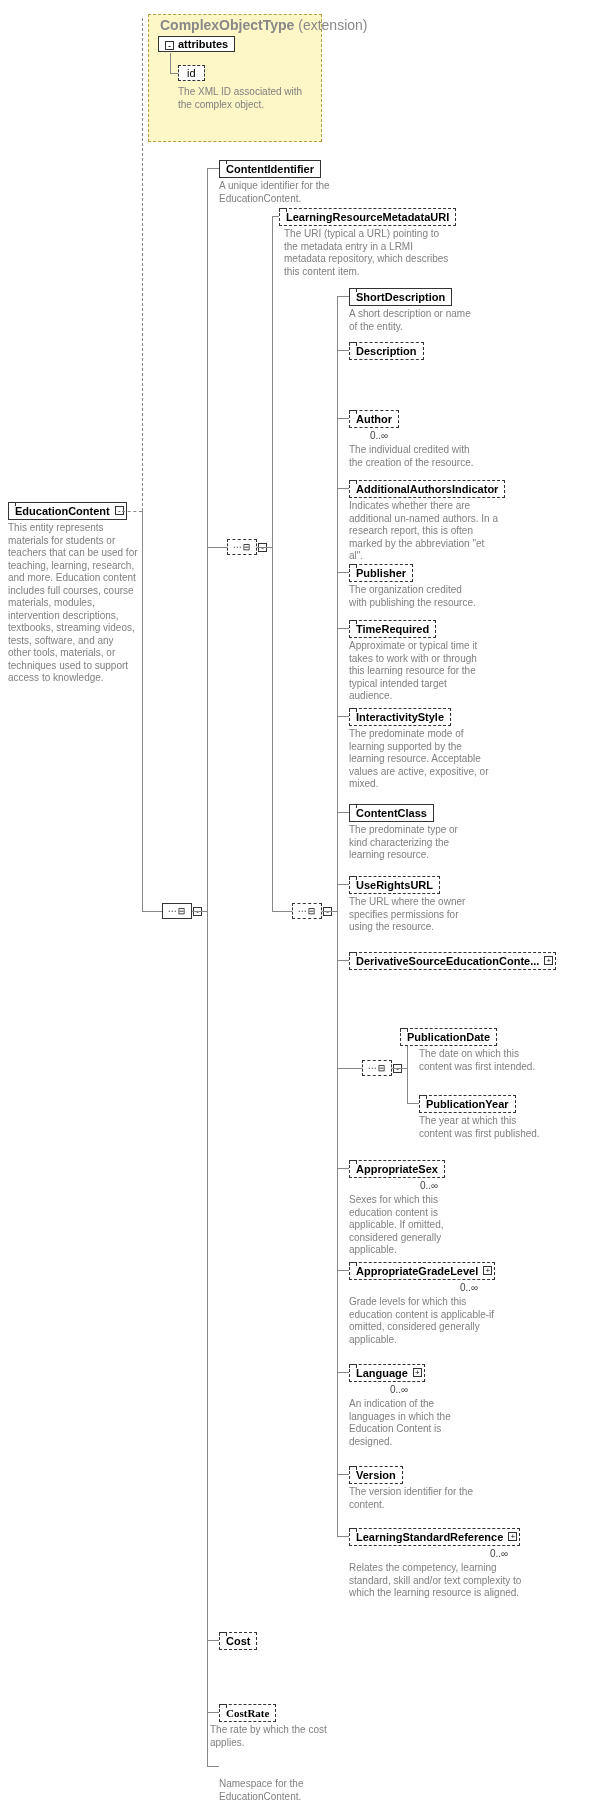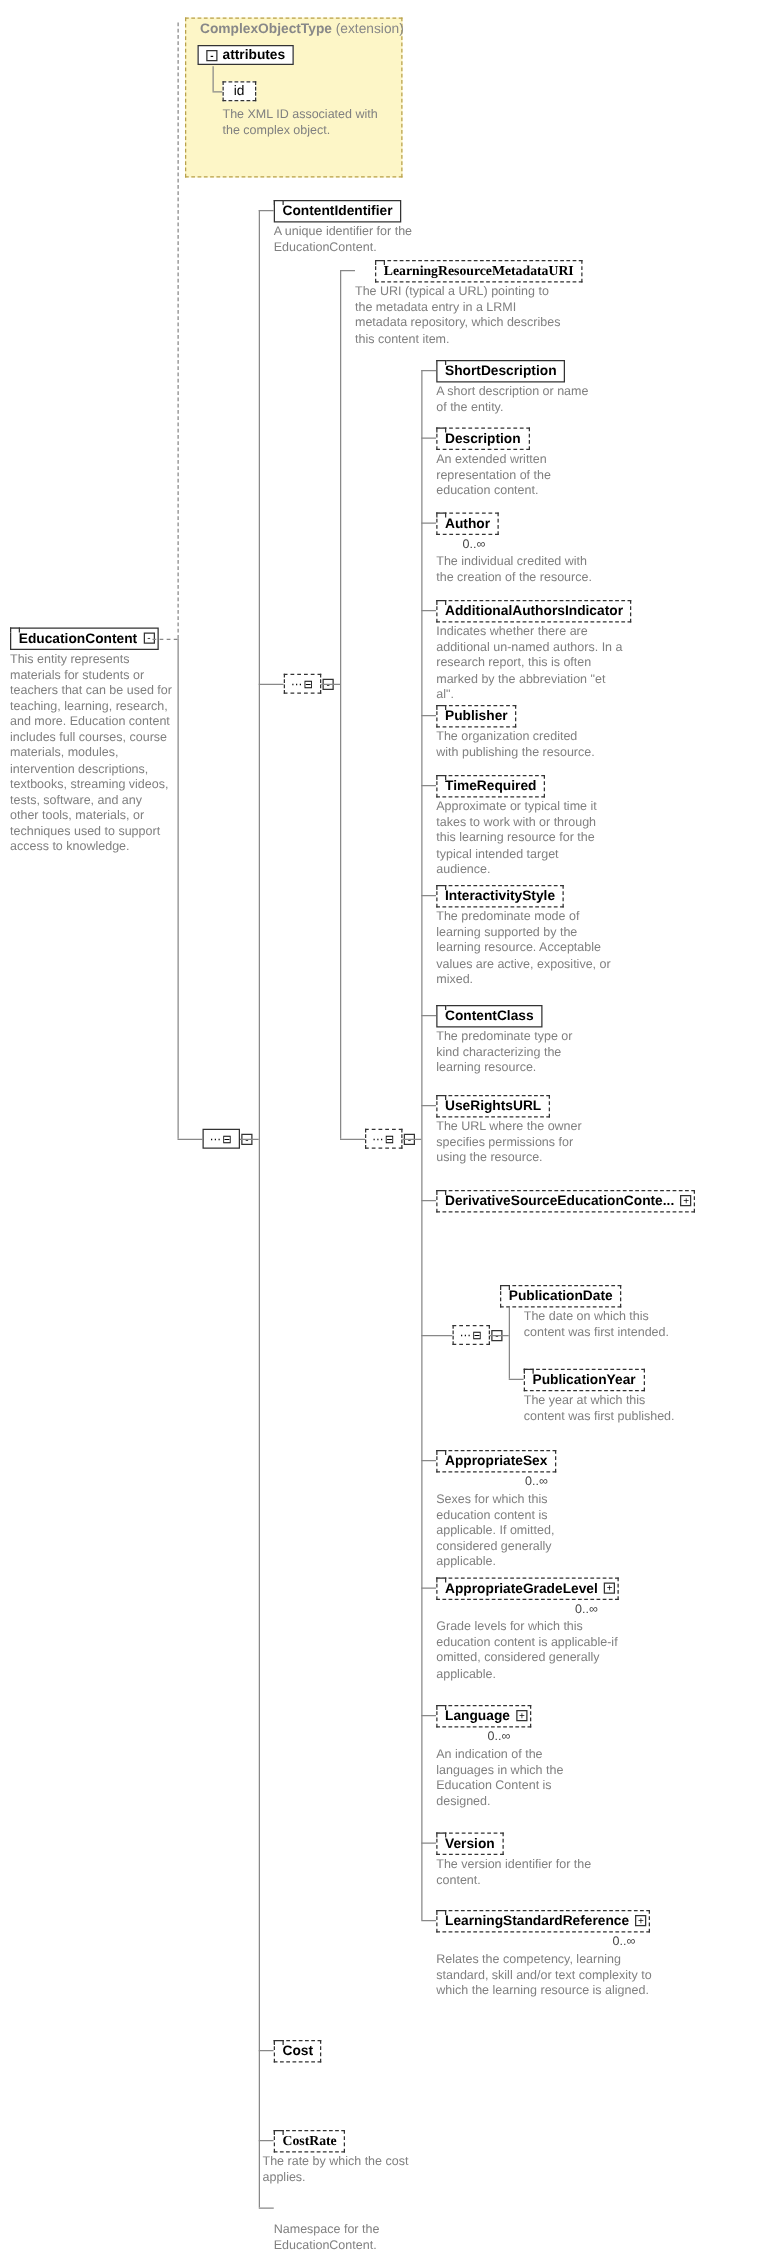--- a/index.html
+++ b/index.html
@@ -69,21 +69,21 @@
   }
   
   .ext-group {
     position: absolute;
     border: 1px dashed #b8a04a;
     background: #fdf6c7;
     box-sizing: border-box;
   }
   .ext-title {
     position: absolute;
-    font-size: 11px;
+    font-size: 14px;
     color: #888;
   }
   .attr-box {
     position: absolute;
     background: #fff;
     border: 1px solid #333;
     font-size: 11px;
     font-weight: bold;
     padding: 1px 6px;
     box-sizing: border-box;
@@ -197,21 +197,21 @@
 
   <div class="h" style="left:207px; top:547px; width:20px;"></div>
   <div class="seq dashed" style="left:227px; top:539px;">
     <span class="seq-dots">⋯⊟</span>
     <span class="seq-plus">-</span>
   </div>
   <div class="h" style="left:257px; top:547px; width:15px;"></div>
   <div class="v" style="left:272px; top:216px; height:695px;"></div>
 
   <div class="h" style="left:272px; top:216px; width:12px;"></div>
-  <div class="node dashed" style="left:300px; top:208px;font-family:Liberation Serif, serif;">
+  <div class="node dashed" style="left:279px; top:208px;">
     <span class="tab"></span>
     <span>LearningResourceMetadataURI</span>
   </div>
   <div class="desc" style="left:284px; top:228px; width:170px;">The URI (typical a URL) pointing to the metadata entry in a LRMI metadata repository, which describes this content item.</div>
 
   <div class="h" style="left:272px; top:911px; width:20px;"></div>
   <div class="seq dashed" style="left:292px; top:903px;">
     <span class="seq-dots">⋯⊟</span>
     <span class="seq-plus">-</span>
   </div>
@@ -223,21 +223,20 @@
     <span class="tab"></span>
     <span>ShortDescription</span>
   </div>
   <div class="desc" style="left:349px; top:308px; width:130px;">A short description or name of the entity.</div>
 
   <div class="h" style="left:337px; top:350px; width:12px;"></div>
   <div class="node dashed" style="left:349px; top:342px;">
     <span class="tab"></span>
     <span>Description</span>
   </div>
-  <div class="desc" style="left:349px; top:362px; width:120px;">An extended written representation of the education content.</div>
 
   <div class="h" style="left:337px; top:418px; width:12px;"></div>
   <div class="node dashed" style="left:349px; top:410px;">
     <span class="tab"></span>
     <span>Author</span>
   </div>
   <div class="card" style="left:370px; top:430px;">0..∞</div>
   <div class="desc" style="left:349px; top:444px; width:130px;">The individual credited with the creation of the resource.</div>
 
   <div class="h" style="left:337px; top:488px; width:12px;"></div>

